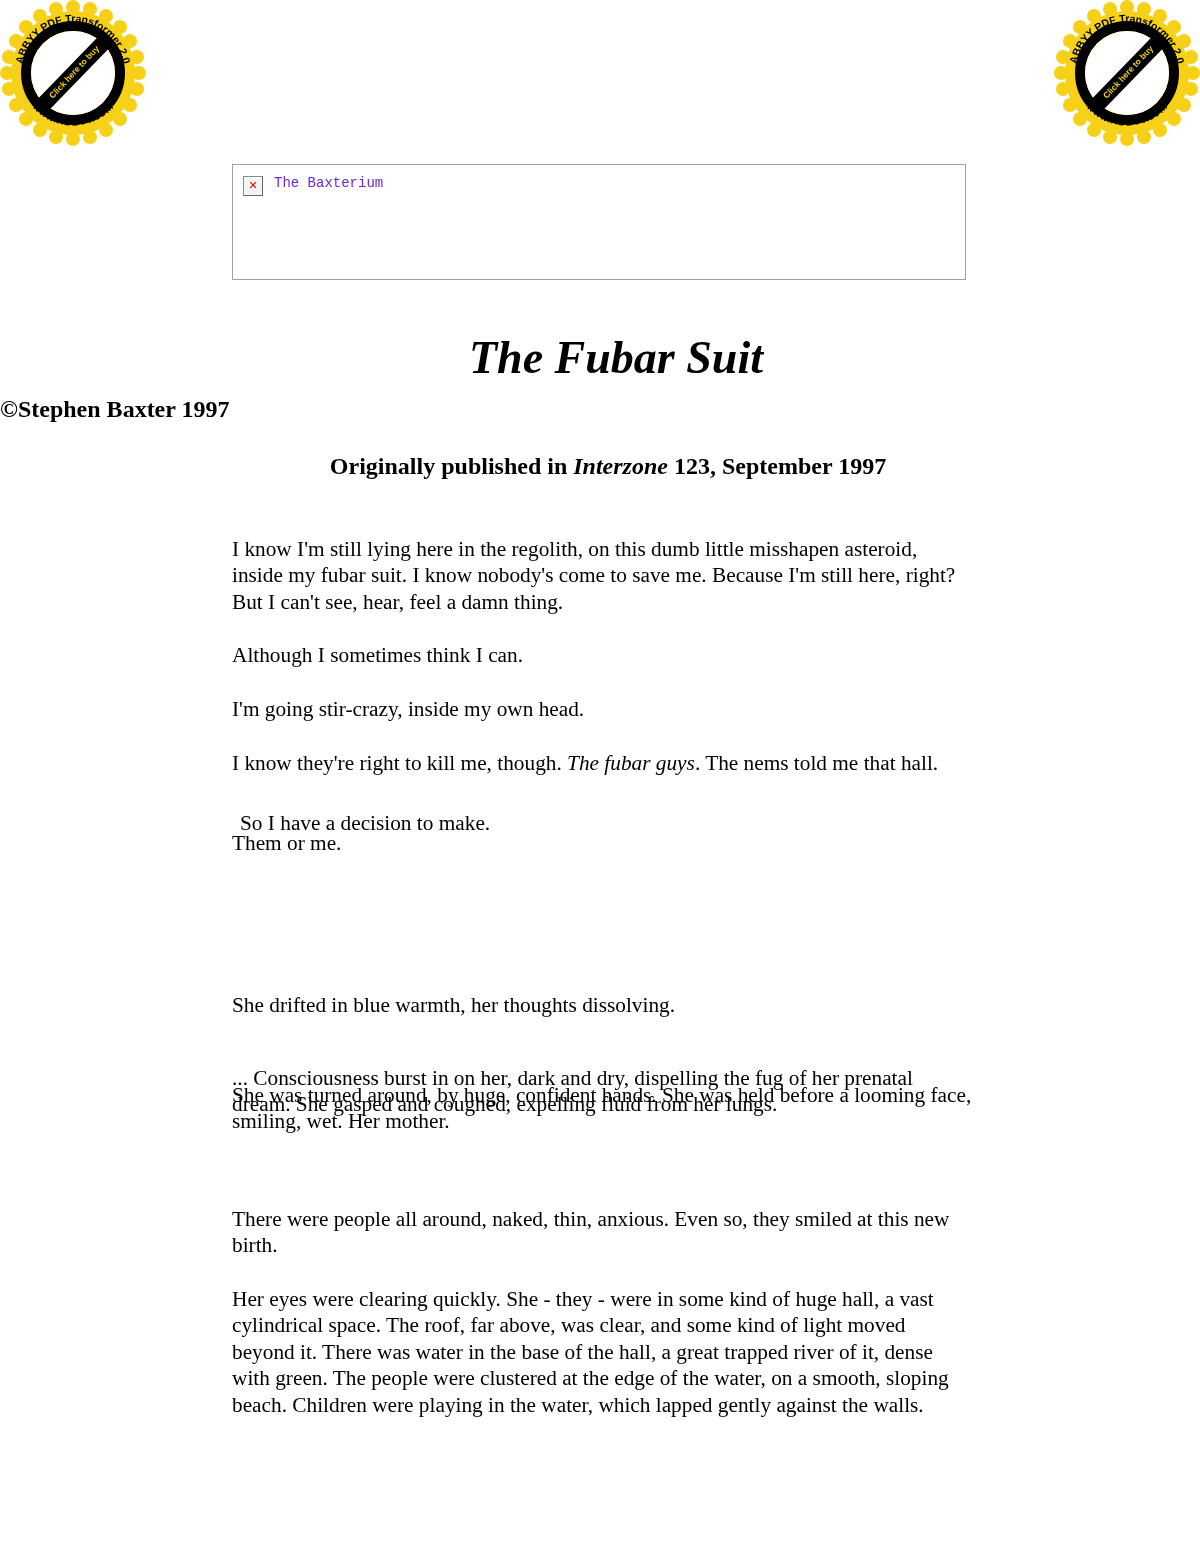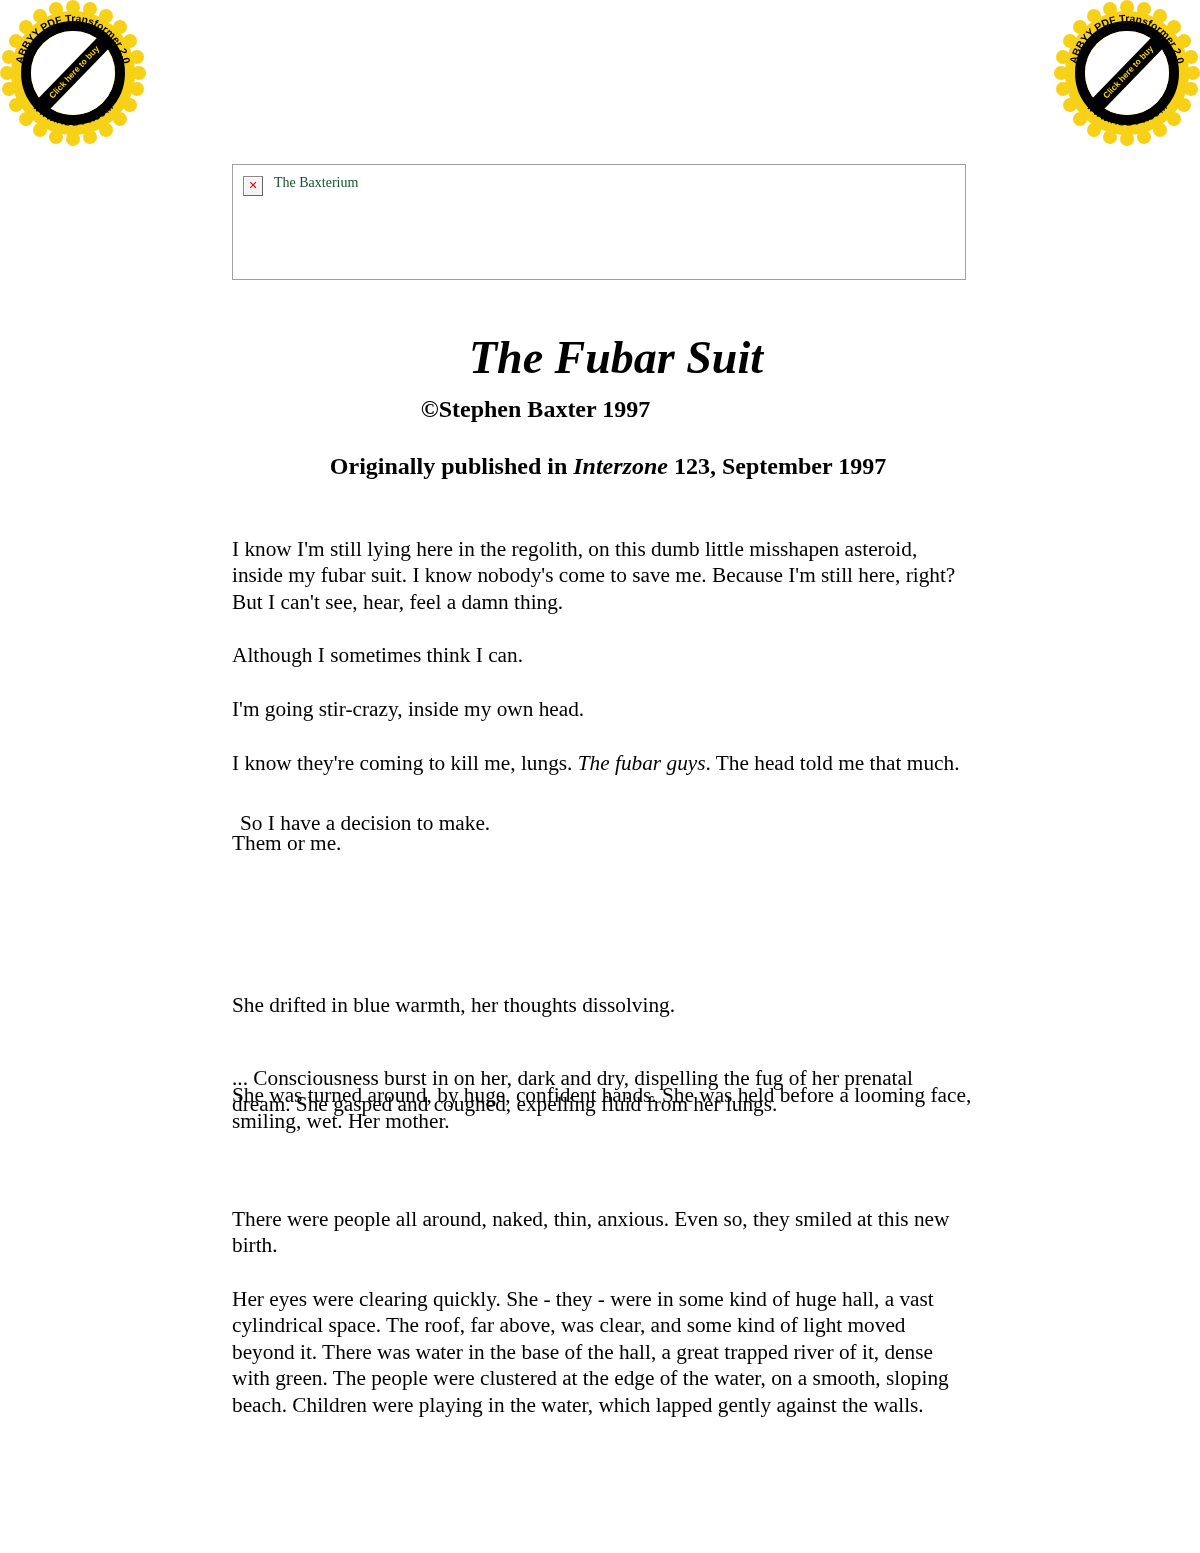--- a/index.html
+++ b/index.html
@@ -51,43 +51,43 @@
       font-family: "DejaVu Sans", sans-serif;
       font-weight: bold;
       font-size: 11px;
       line-height: 18px;
       text-align: center;
     }
     .alt-text {
       position: absolute;
       left: 41px;
       top: 10px;
-      font-family: Liberation Serif, serif;
+      font-family: Liberation Mono, monospace;
       font-size: 14px;
-      color: #14532d;
+      color: #6d28d9;
     }
 
     .title {
       position: absolute;
       left: 0;
       width: 1200px;
       top: 314px;
       text-align: center;
       font-size: 46px;
       font-weight: bold;
       font-style: italic;
       margin: 16px;
       line-height: 56px;
     }
     .byline {
       position: absolute;
       left: 0;
       width: 1071px;
       top: 394px;
-      text-align: center;
+      text-align: left;
       font-size: 24px;
       font-weight: bold;
       margin: 0;
       line-height: 30px;
     }
     .pubinfo {
       position: absolute;
       left: 0;
       width: 1200px;
       top: 451px;
@@ -221,21 +221,21 @@
 </div>
 
 <h1 class="title">The Fubar Suit</h1>
 <h2 class="byline">©Stephen Baxter 1997</h2>
 <h2 class="pubinfo"><span>Originally published in </span><em>Interzone</em><span> 123, September 1997</span></h2>
 
 <div class="story" style="top:0;">
   <p style="top:536px;">I know I'm still lying here in the regolith, on this dumb little misshapen asteroid, inside my fubar suit. I know nobody's come to save me. Because I'm still here, right? But I can't see, hear, feel a damn thing.</p>
   <p style="top:642px;">Although I sometimes think I can.</p>
   <p style="top:696px;">I'm going stir-crazy, inside my own head.</p>
-  <p style="top:750px;"><span>I know they're coming to kill me, lungs. </span><em>The fubar guys</em><span>. The head told me that much.</span></p>
+  <p style="top:750px;"><span>I know they're right to kill me, though. </span><em>The fubar guys</em><span>. The nems told me that hall.</span></p>
   <p style="top:810px;margin-left:8px;">So I have a decision to make.</p>
   <p style="top:830px;">Them or me.</p>
   <p style="top:992px;">She drifted in blue warmth, her thoughts dissolving.</p>
   <p style="top:1046px;margin-top:19px;">... Consciousness burst in on her, dark and dry, dispelling the fug of her prenatal dream. She gasped and coughed, expelling fluid from her lungs.</p>
   <p style="top:1082px;">She was turned around, by huge, confident hands. She was held before a looming face, smiling, wet. Her mother.</p>
   <p style="top:1206px;">There were people all around, naked, thin, anxious. Even so, they smiled at this new birth.</p>
   <p style="top:1286px;">Her eyes were clearing quickly. She - they - were in some kind of huge hall, a vast cylindrical space. The roof, far above, was clear, and some kind of light moved beyond it. There was water in the base of the hall, a great trapped river of it, dense with green. The people were clustered at the edge of the water, on a smooth, sloping beach. Children were playing in the water, which lapped gently against the walls.</p>
 </div>
 
 </body></html>

